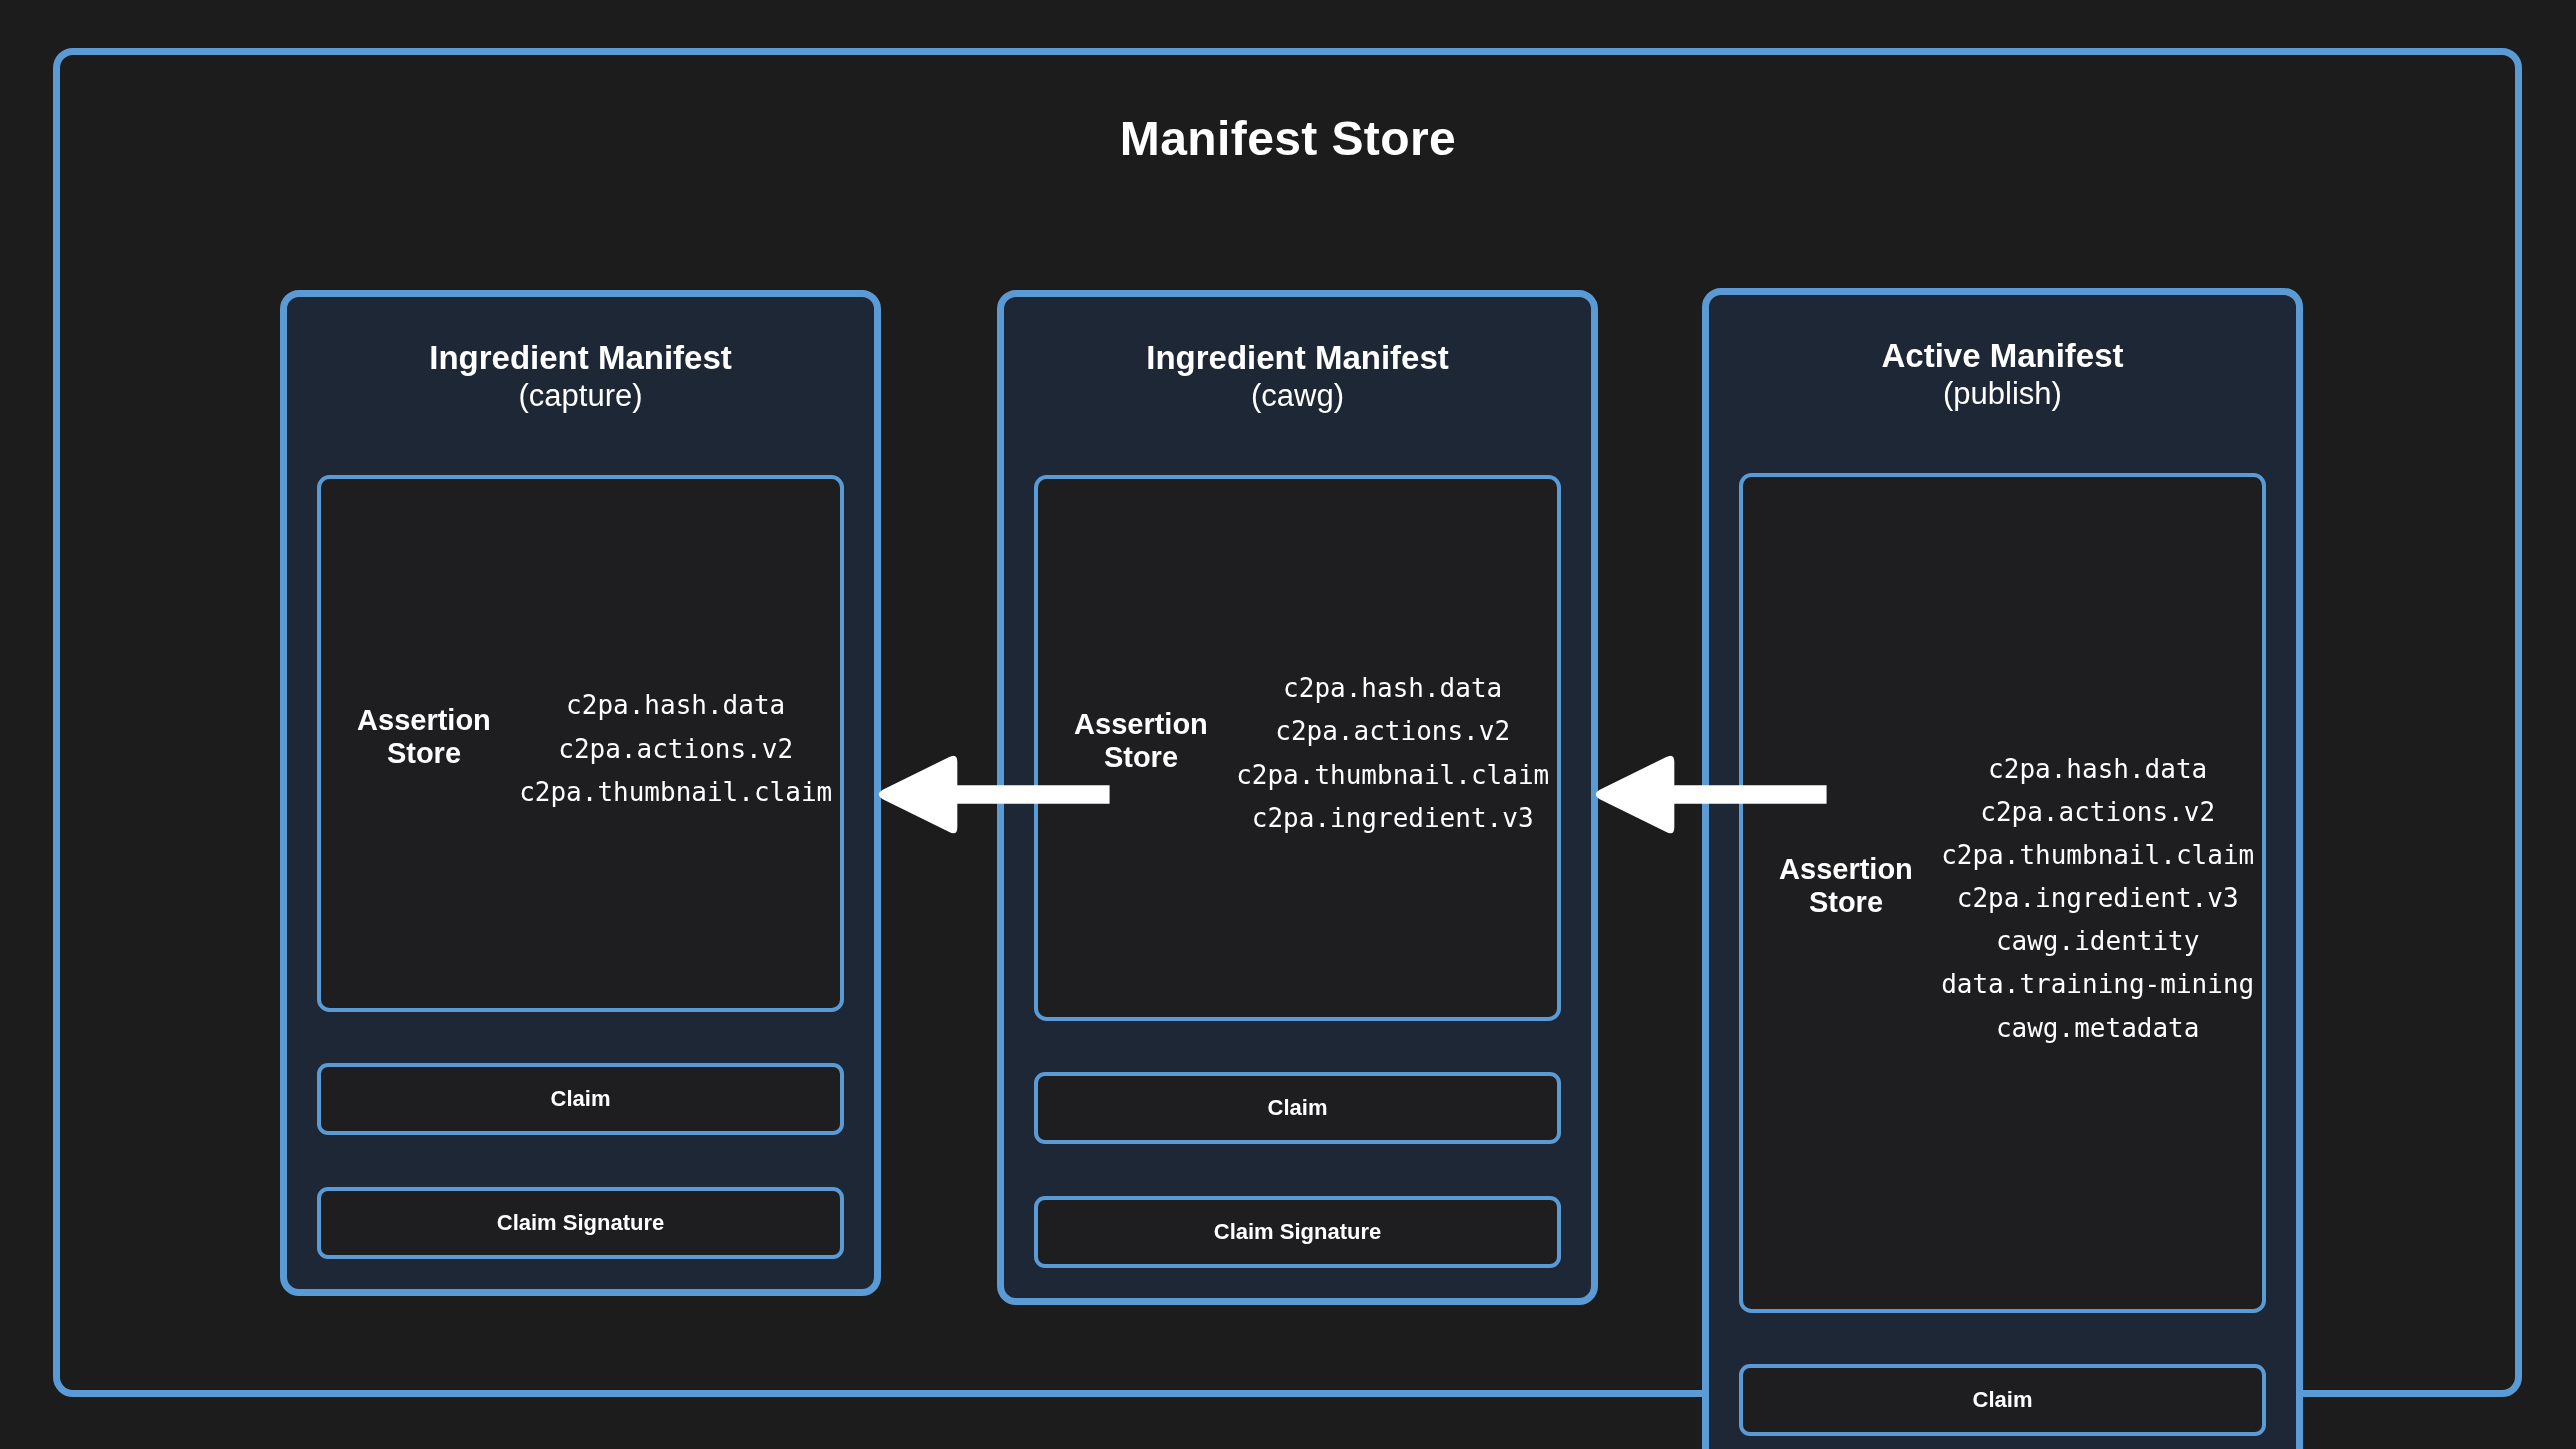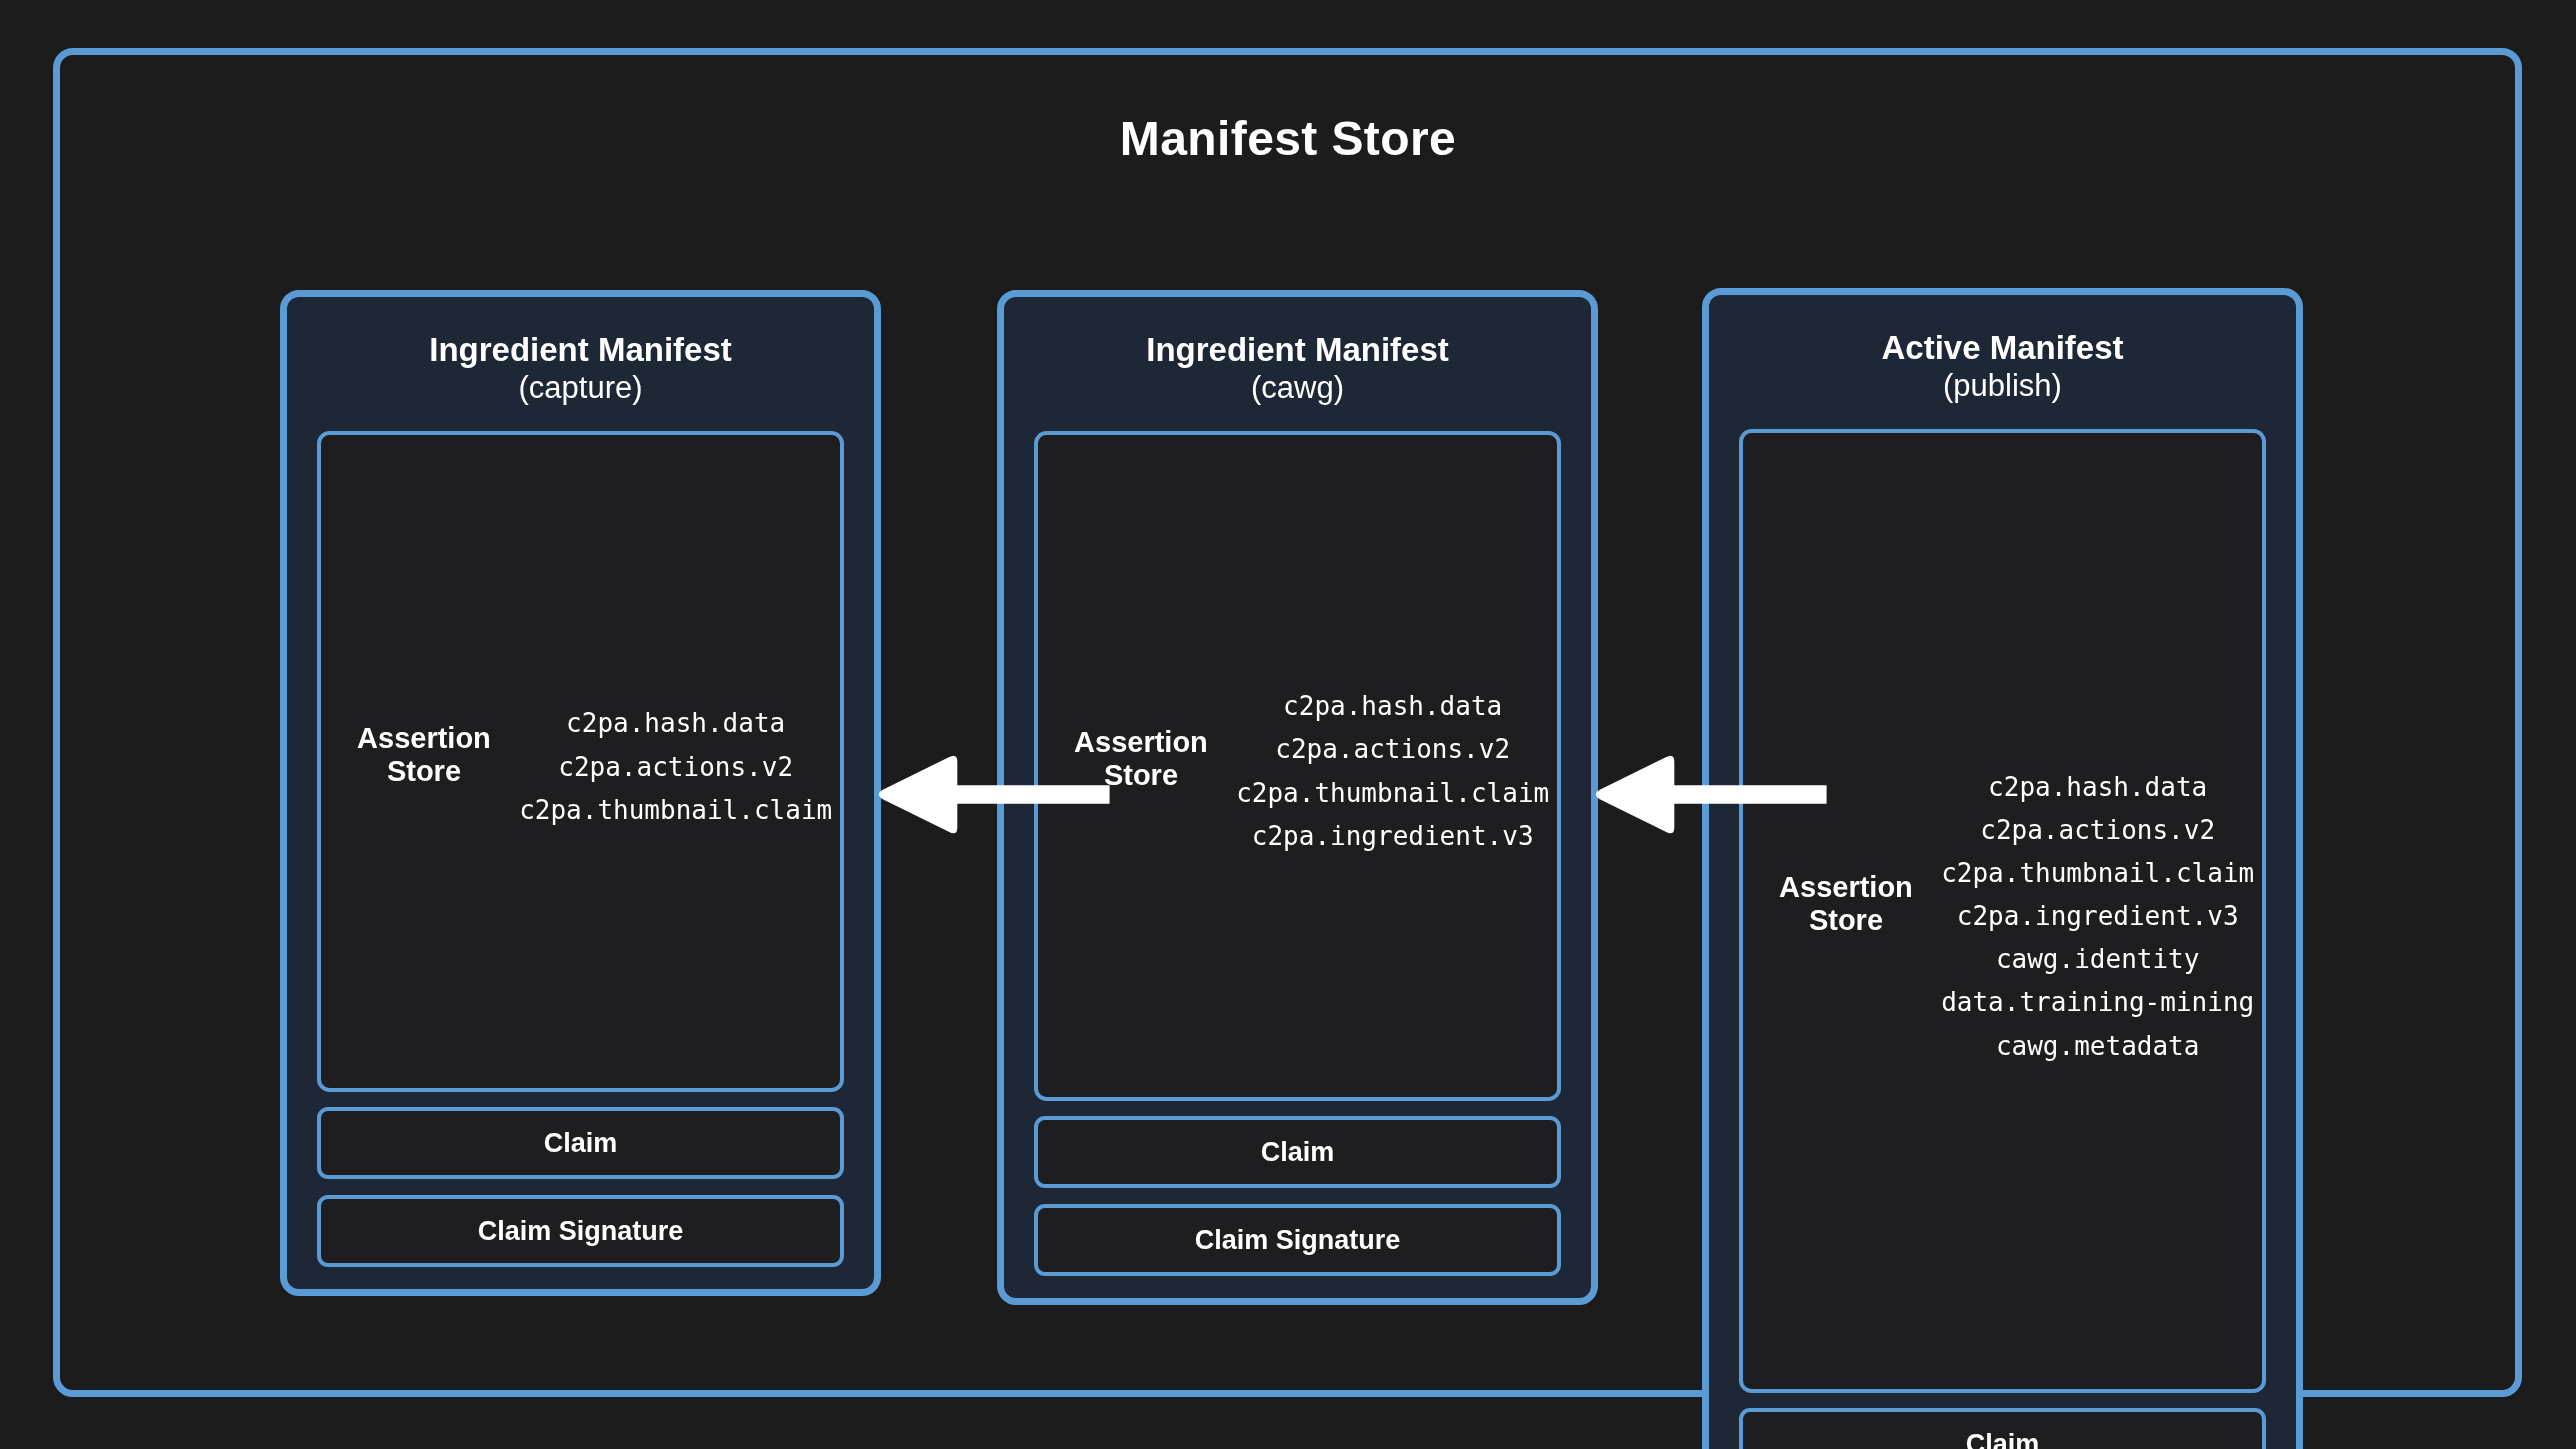--- a/index.html
+++ b/index.html
@@ -45,21 +45,22 @@
 
   
   .panel {
     position: absolute;
     border: 7px solid #5b9bd5;
     border-radius: 19px;
     background: #1e2735;
     display: flex;
     flex-direction: column;
     align-items: stretch;
-    padding: 0 30px;
+    padding: 8px 30px;
+    gap: 36px;
   }
 
   #panel-0 { left: 280px;  top: 290px; width: 601px;  height: 1006px; }
   #panel-1 { left: 997px; top: 290px; width: 601px;  height: 1015px; }
   #panel-2 { left: 1702px; top: 288px; width: 601px;  height: 1309px; }
 
   .panel-header {
     text-align: center;
     color: #ffffff;
     padding-top: 34px;
@@ -116,21 +117,21 @@
     background: #1e1e20;
     height: 72px;
     flex: none;
     display: flex;
     align-items: center;
     justify-content: center;
   }
   .claim-box:last-child { margin-bottom: 22px; }
   .claim-label {
     color: #ffffff;
-    font-size: 27px;
+    font-size: 22px;
     font-weight: bold;
     white-space: nowrap;
   }
 
   
   .arrow {
     position: absolute;
     pointer-events: none;
   }
   #arrow-0 { left: 873px; top: 751px; width: 237px; height: 87px; }

